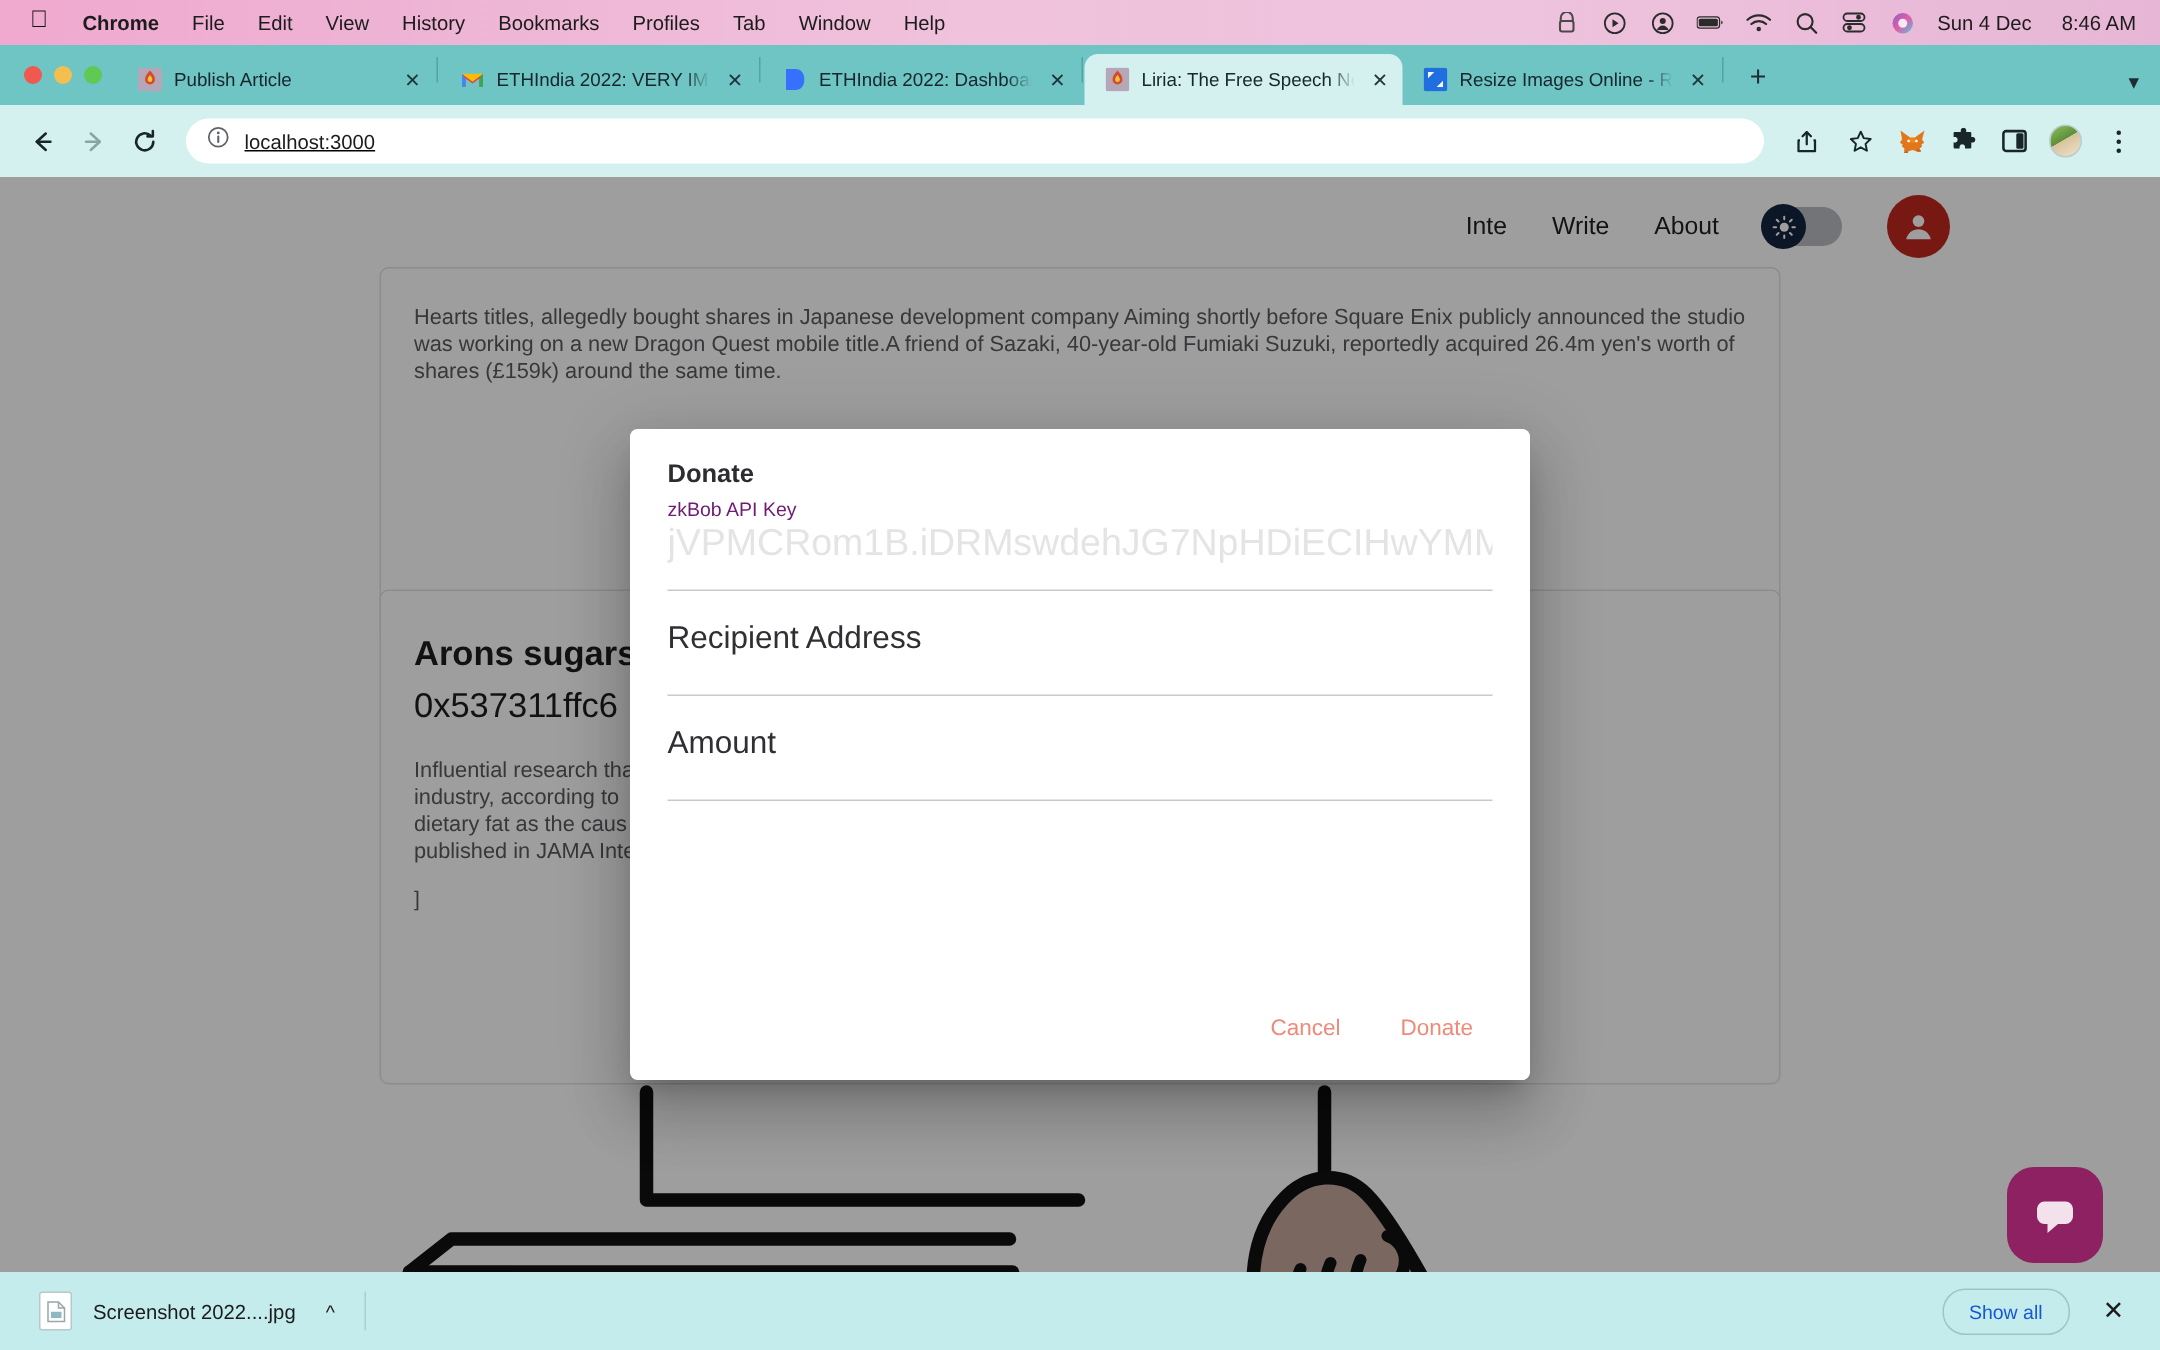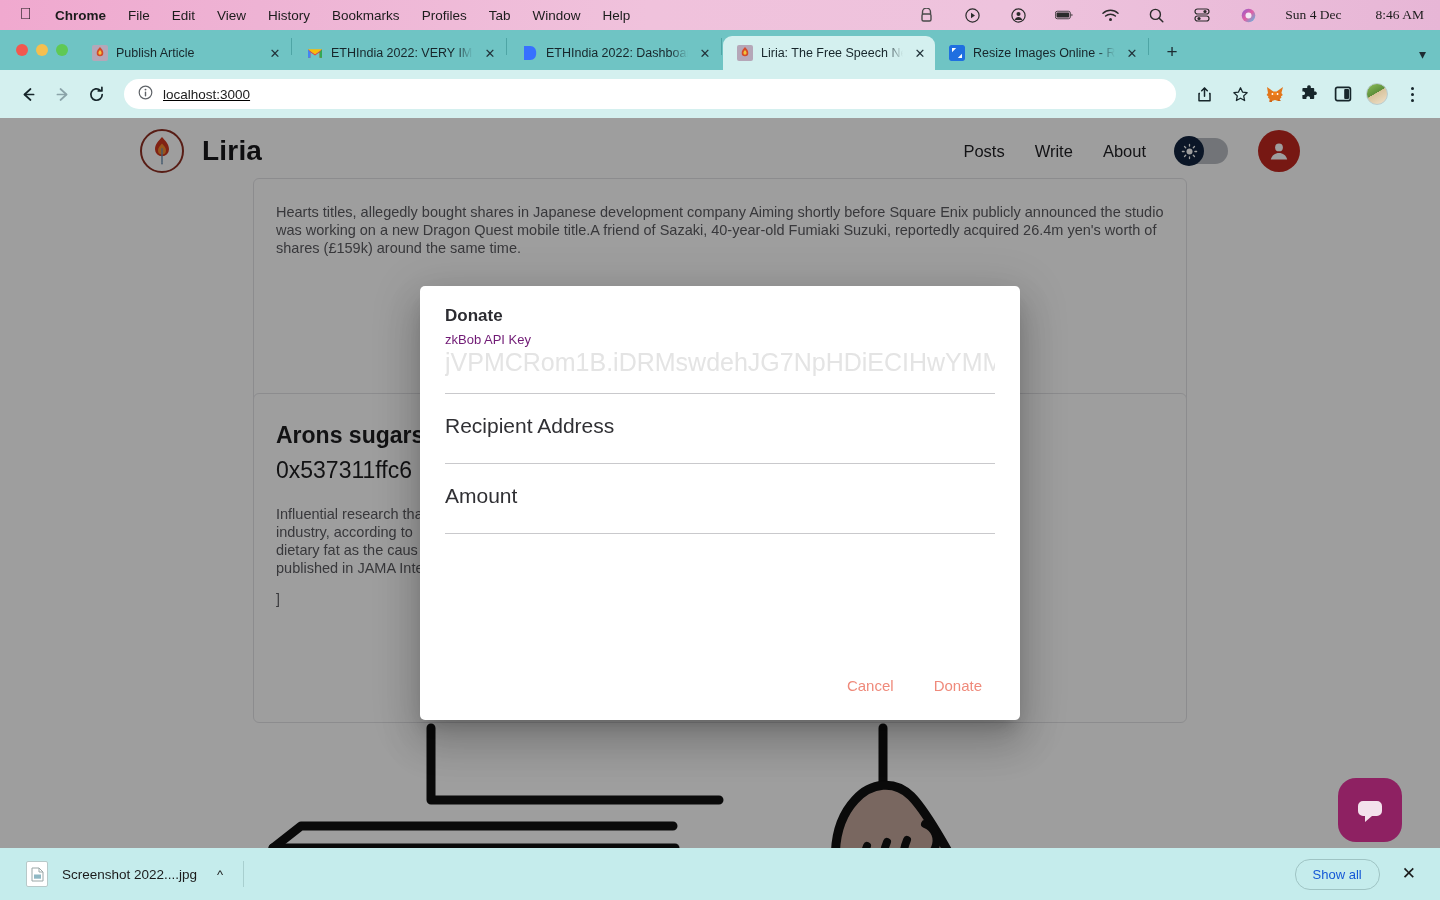--- a/index.html
+++ b/index.html
@@ -13,21 +13,21 @@
   
   #mac-menubar{
     position:absolute; top:0; left:0; width:1440px; height:30px;
     background:linear-gradient(90deg,#f0a9cf 0%,#eeb3d4 18%,#f0c2dc 45%,#eec3dd 70%,#e7b6d6 100%);
     display:flex; align-items:center; padding:0 12px; z-index:60;
   }
   .mb-left{ display:flex; align-items:center; gap:0; }
   .mb-apple{ font-size:16px; color:#111; padding:0 12px 2px 8px; line-height:1; }
   .mb-item{ font-size:13.5px; color:#1c1c1c; padding:0 11px; white-space:nowrap; }
   .mb-item.bold{ font-weight:bold; }
-  .mb-right{ margin-left:auto; display:flex; align-items:center; gap:28px; padding-right:4px;font-family:Liberation Serif, serif; }
+  .mb-right{ margin-left:auto; display:flex; align-items:center; gap:14px; padding-right:4px; }
   .mb-ic{ width:18px; height:16px; display:flex; align-items:center; justify-content:center; color:#2b2b2b; }
   .mb-clock{ font-size:13.5px; color:#1c1c1c; white-space:nowrap; }
   .mb-date{ margin-right:6px; }
 
   
   #chrome-window{ position:absolute; top:30px; left:0; width:1204px; height:870px; background:#6fc4c4; }
 
   #tabstrip{
     position:absolute; top:0; left:0; width:1440px; height:40px;
     background:#6fc4c4; display:flex; align-items:flex-end; padding-left:10px;
@@ -366,33 +366,22 @@
             <i></i>
           </span>
       </span>
     </div>
   </div>
 
   <div id="viewport">
     <div id="page">
 
       <div id="site-header">
-        <div class="brand">
-          <span class="logo-circle">
-            <svg width="26" height="30" viewBox="0 0 26 30">
-              <path d="M13 1c3.6 4 7 7.4 7 12.2A7 7 0 0113 20.2a7 7 0 01-7-7C6 8.4 9.4 5 13 1z" fill="#d1381f"></path>
-              <path d="M13 7.5c2 2.3 4 4.2 4 6.9a4 4 0 01-8 0c0-2.7 2-4.6 4-6.9z" fill="#f28b30"></path>
-              <rect x="12.3" y="12" width="1.4" height="15" rx=".7" fill="#6c8fb0"></rect>
-              <path d="M13 29l-1.1-2.3h2.2z" fill="#6c8fb0"></path>
-            </svg>
-          </span>
-          <span class="brand-name">Liria</span>
-        </div>
         <div class="nav">
-          <a href="#">Posts</a>
+          <a href="#">Inte</a>
           <a href="#">Write</a>
           <a href="#">About</a>
           <span class="toggle">
             <span class="knob">
               <svg width="17" height="17" viewBox="0 0 17 17">
                   <circle cx="8.5" cy="8.5" r="3" fill="#fff"></circle>
                   <g stroke="#fff" stroke-width="1.3" stroke-linecap="round">
                     <path d="M8.5 1.4v1.7M8.5 13.9v1.7M1.4 8.5h1.7M13.9 8.5h1.7M3.5 3.5l1.2 1.2M12.3 12.3l1.2 1.2M13.5 3.5l-1.2 1.2M4.7 12.3l-1.2 1.2"></path>
                   </g>
                 </svg>

